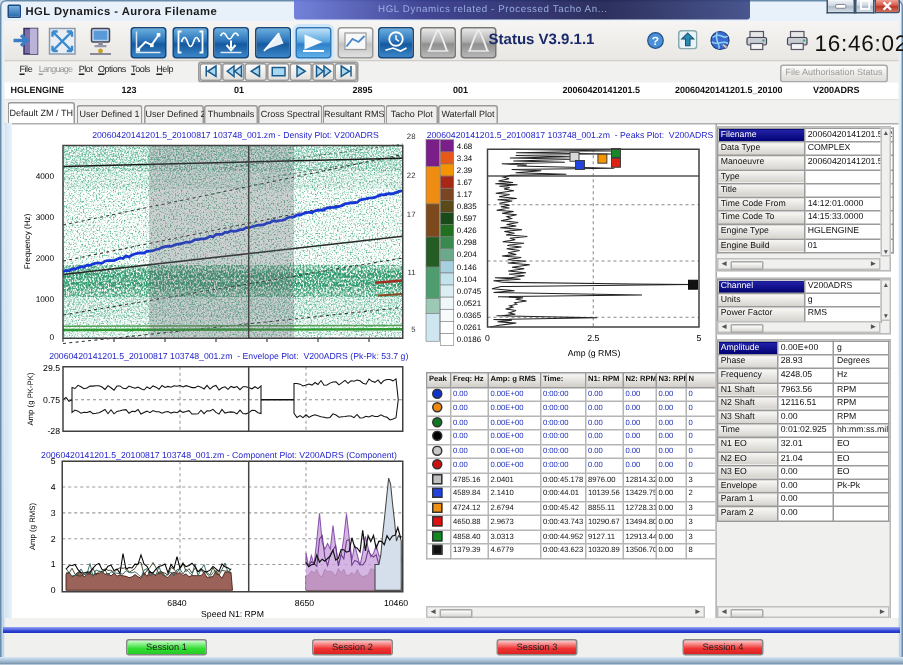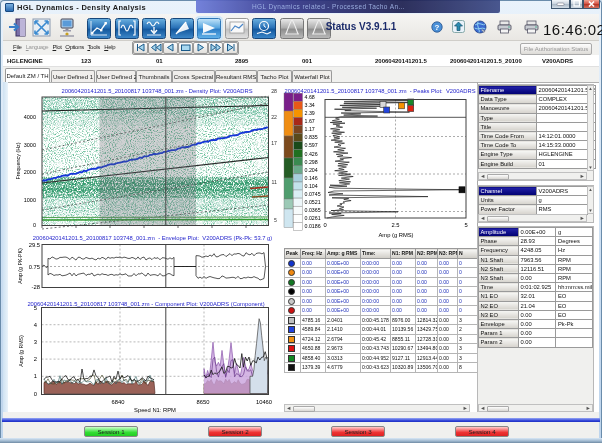--- a/index.html
+++ b/index.html
@@ -61,21 +61,21 @@
 #bluebar{position:absolute;left:2px;top:417.5px;width:598px;height:4.5px;background:linear-gradient(#97a7f5,#2b3ed6 70%,#1f30c0)}
 #sessbar{position:absolute;left:3px;top:422px;width:596px;height:16px;background:#f0f0ee}
 .sess{position:absolute;top:426px;width:54px;height:11px;border-radius:2px;font-size:6.2px;text-align:center;line-height:10px;color:#222;border:1px solid #888;z-index:5}
 #bottomborder{position:absolute;left:0;top:438px;width:602px;height:5px;background:linear-gradient(#d9e8f6,#9fb8cf 60%,#6f8aa3)}
 </style></head><body>
 <div id="frame"></div>
 <div id="darkwin">
     <span>HGL Dynamics related - Processed Tacho An...</span>
   </div>
 <div id="appicon"></div>
-<div id="titletext">HGL Dynamics - Density Analysis</div>
+<div id="titletext">HGL Dynamics - Aurora Filename</div>
 <div class="winbtn" style="left:551px;width:19px">
     <svg width="17" height="7" viewBox="0 0 17 7">
       <rect x="5" y="3" width="7" height="2.5" rx="1" fill="#fff" stroke="#667" stroke-width="0.5"></rect>
     </svg>
   </div>
 <div class="winbtn" style="left:570px;width:13px">
     <svg width="11" height="7" viewBox="0 0 11 7">
       <rect x="3" y="0.5" width="5.5" height="5.5" fill="none" stroke="#fff" stroke-width="1.2"></rect>
     </svg>
   </div>

